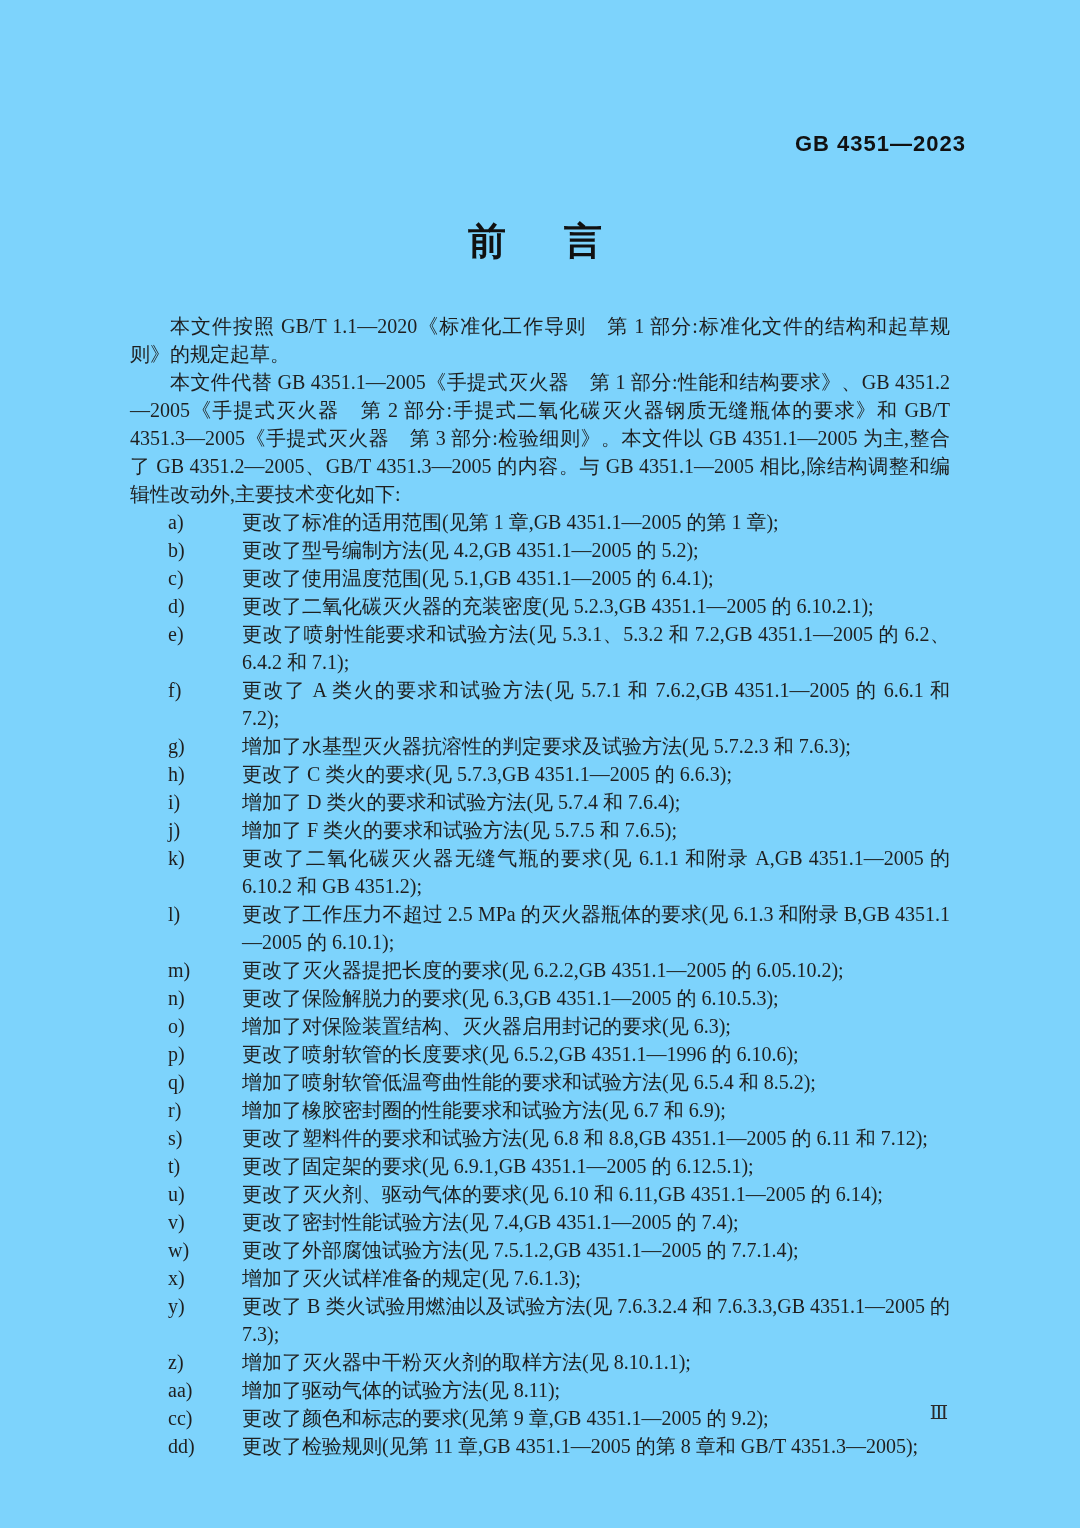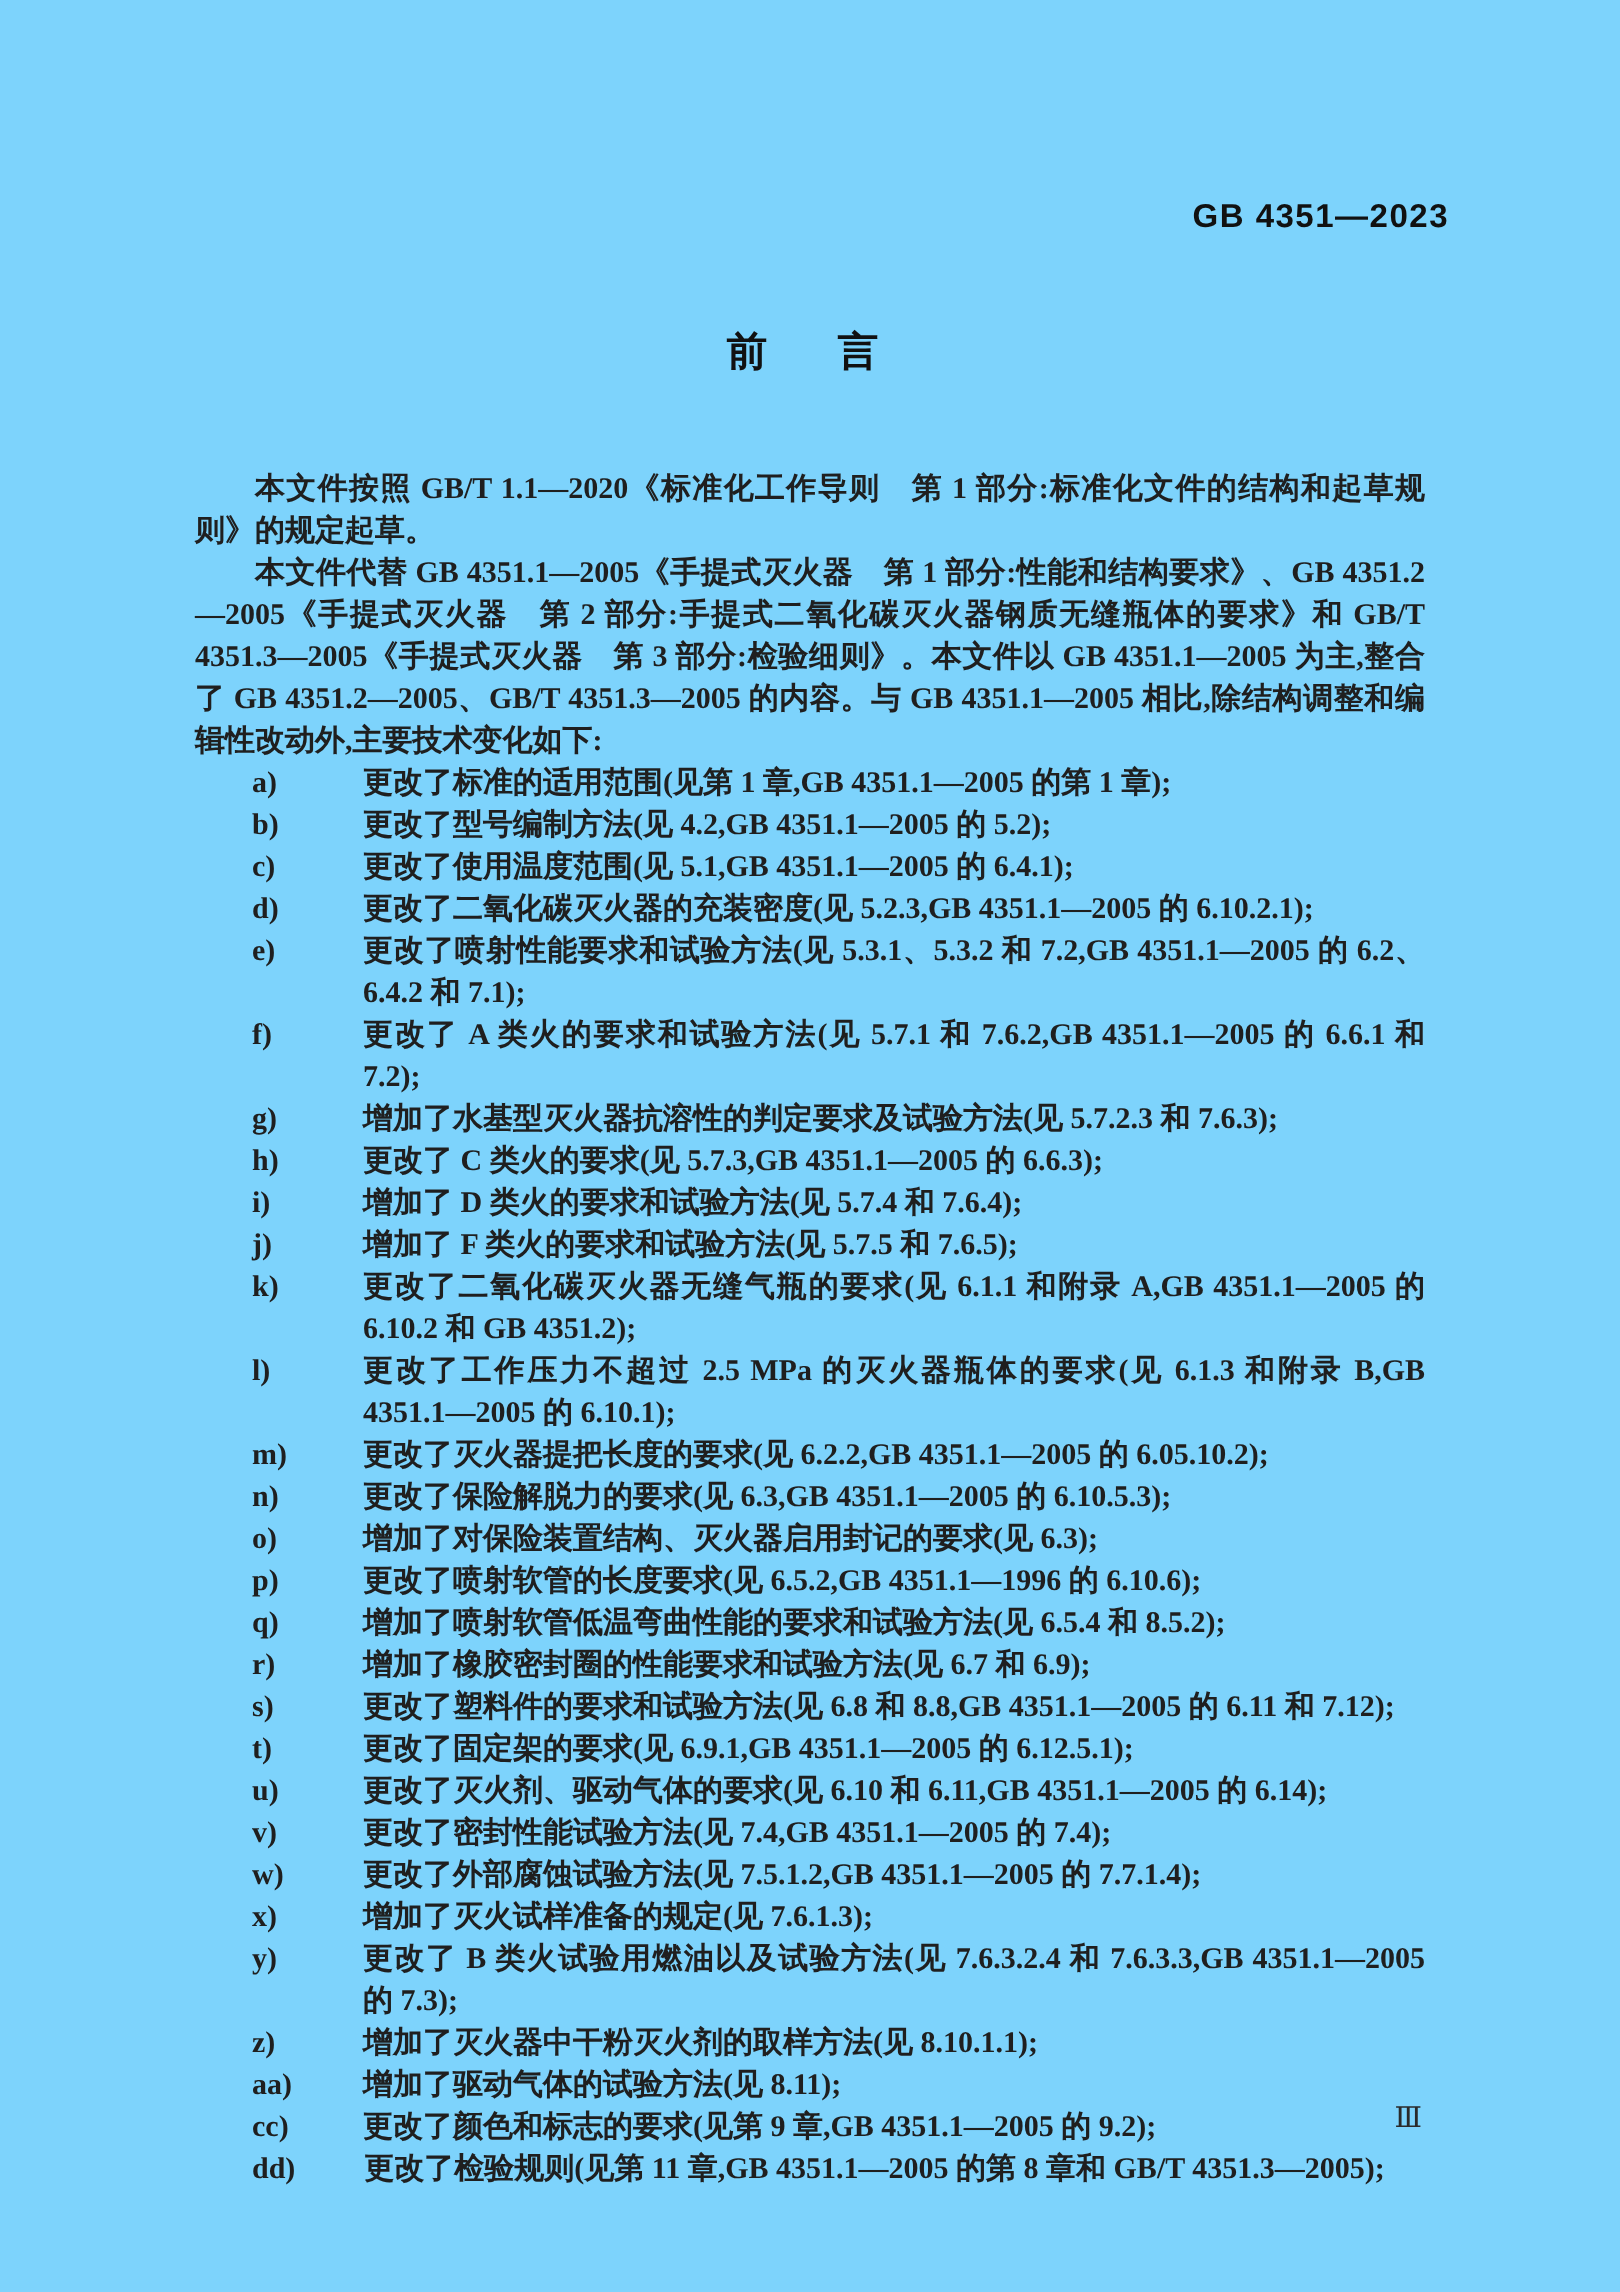--- a/index.html
+++ b/index.html
@@ -28,33 +28,32 @@
   }
   .title {
     position: absolute;
     top: 216px;
     left: 130px;
     width: 820px;
     margin: 0;
     text-align: center;
     font-family: "Liberation Sans", "DejaVu Sans", sans-serif;
     font-weight: 700;
-    font-size: 27px;
+    font-size: 38px;
     letter-spacing: 10px;
     color: #111;
   }
   .body-block {
     position: absolute;
     top: 312px;
     left: 130px;
     width: 820px;
     font-size: 20px;
     line-height: 28px;
     text-align: justify;
-    font-weight: bold;
   }
   .para {
     margin: 0;
     text-indent: 2em;
   }
   .changes-list {
     margin: 0;
   }
   .change-item {
     display: flex;

